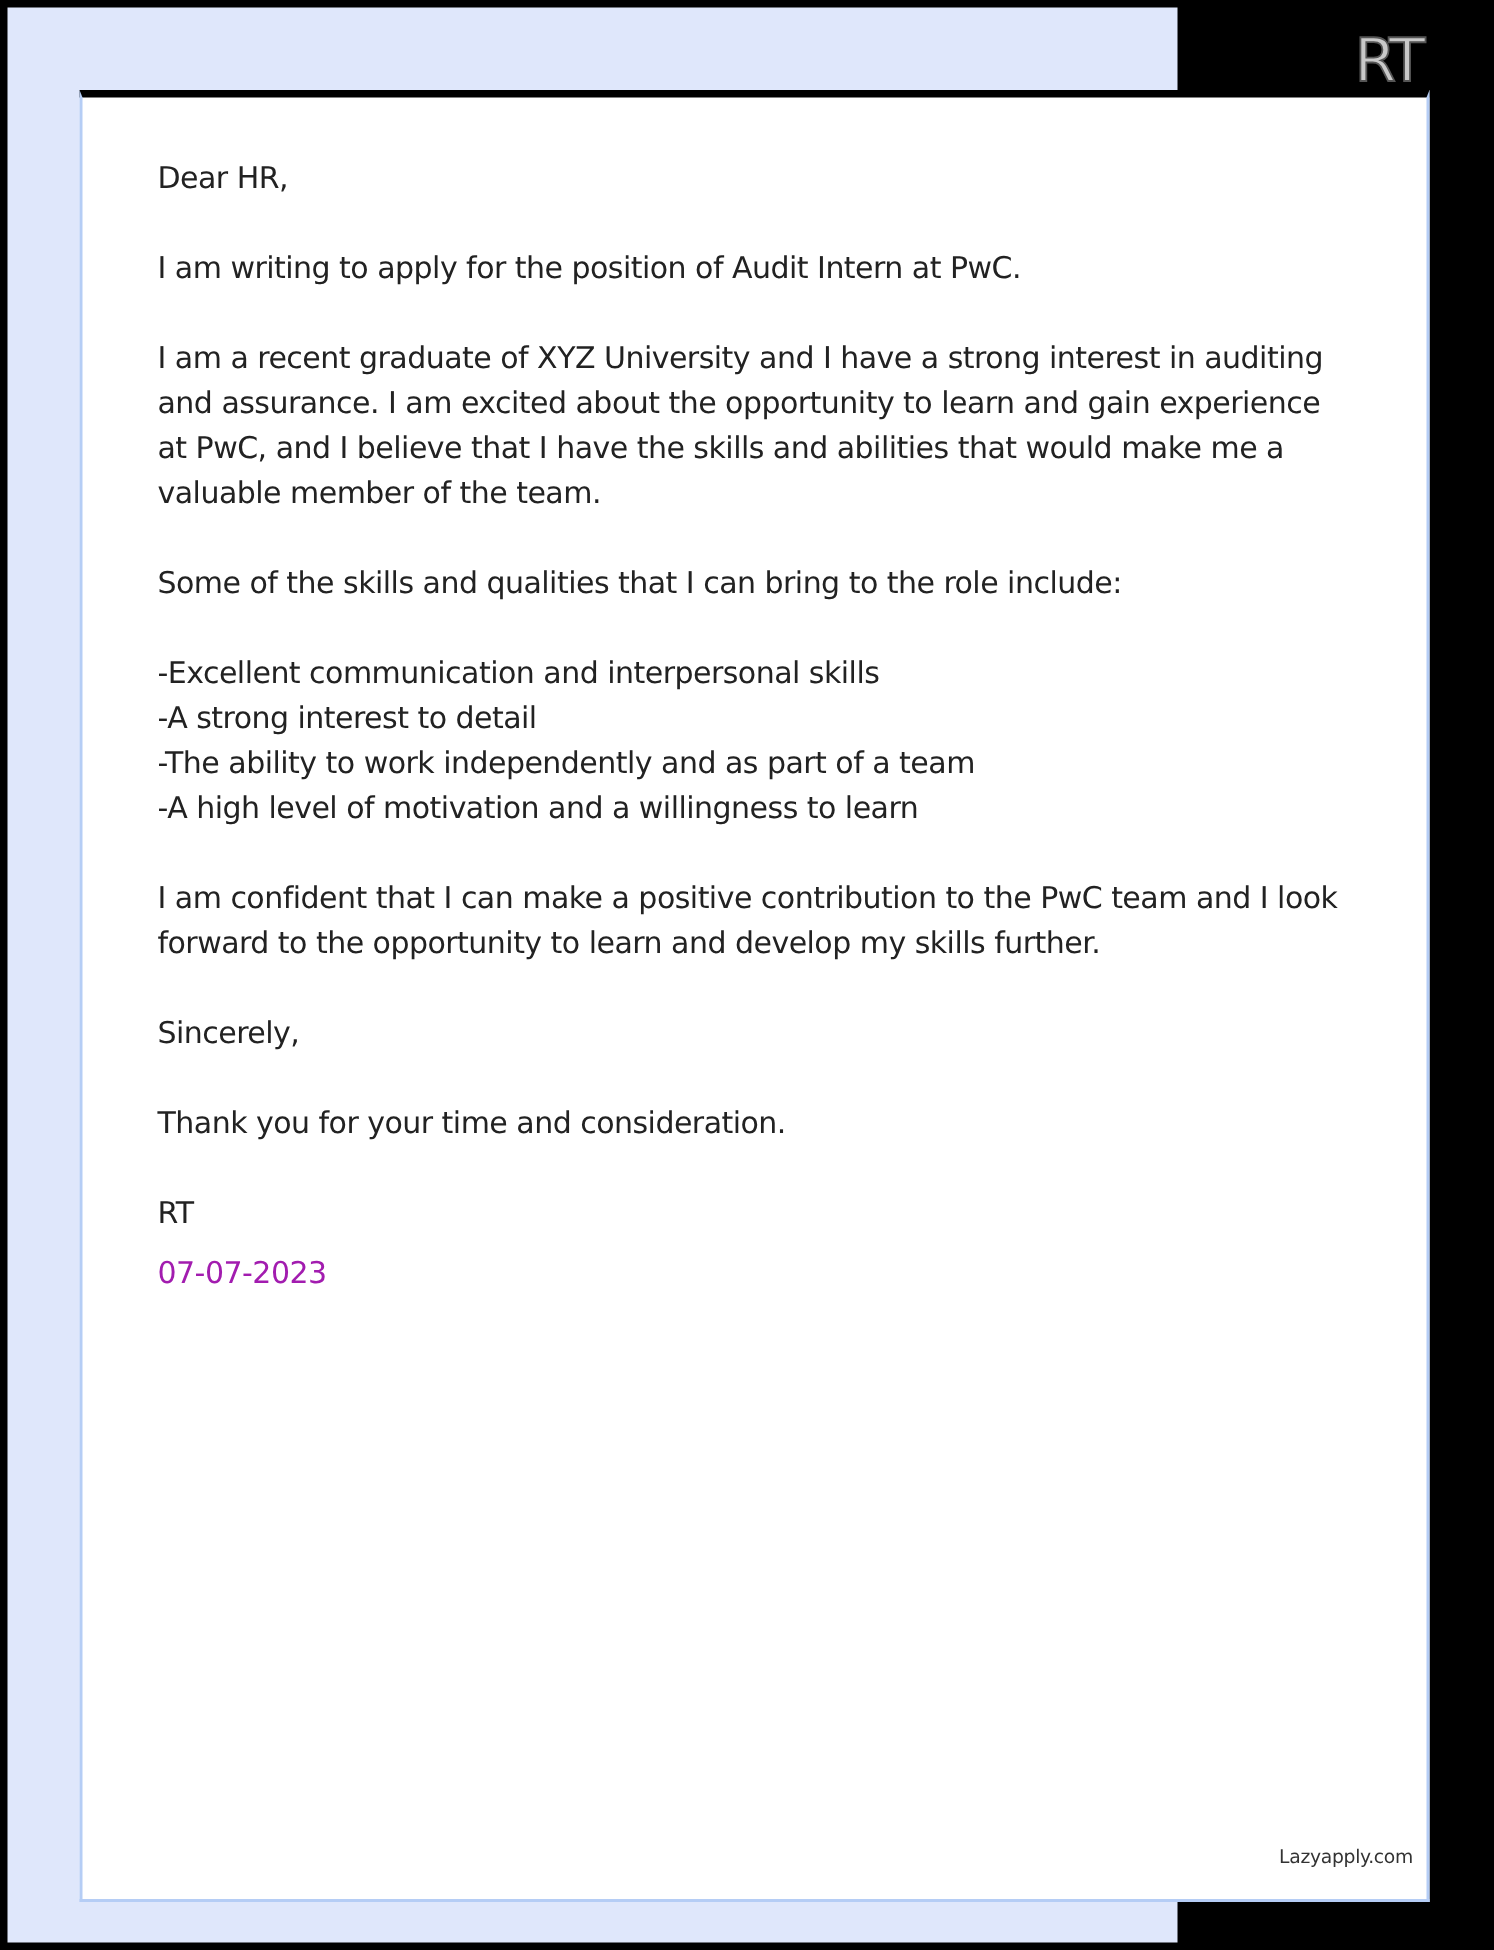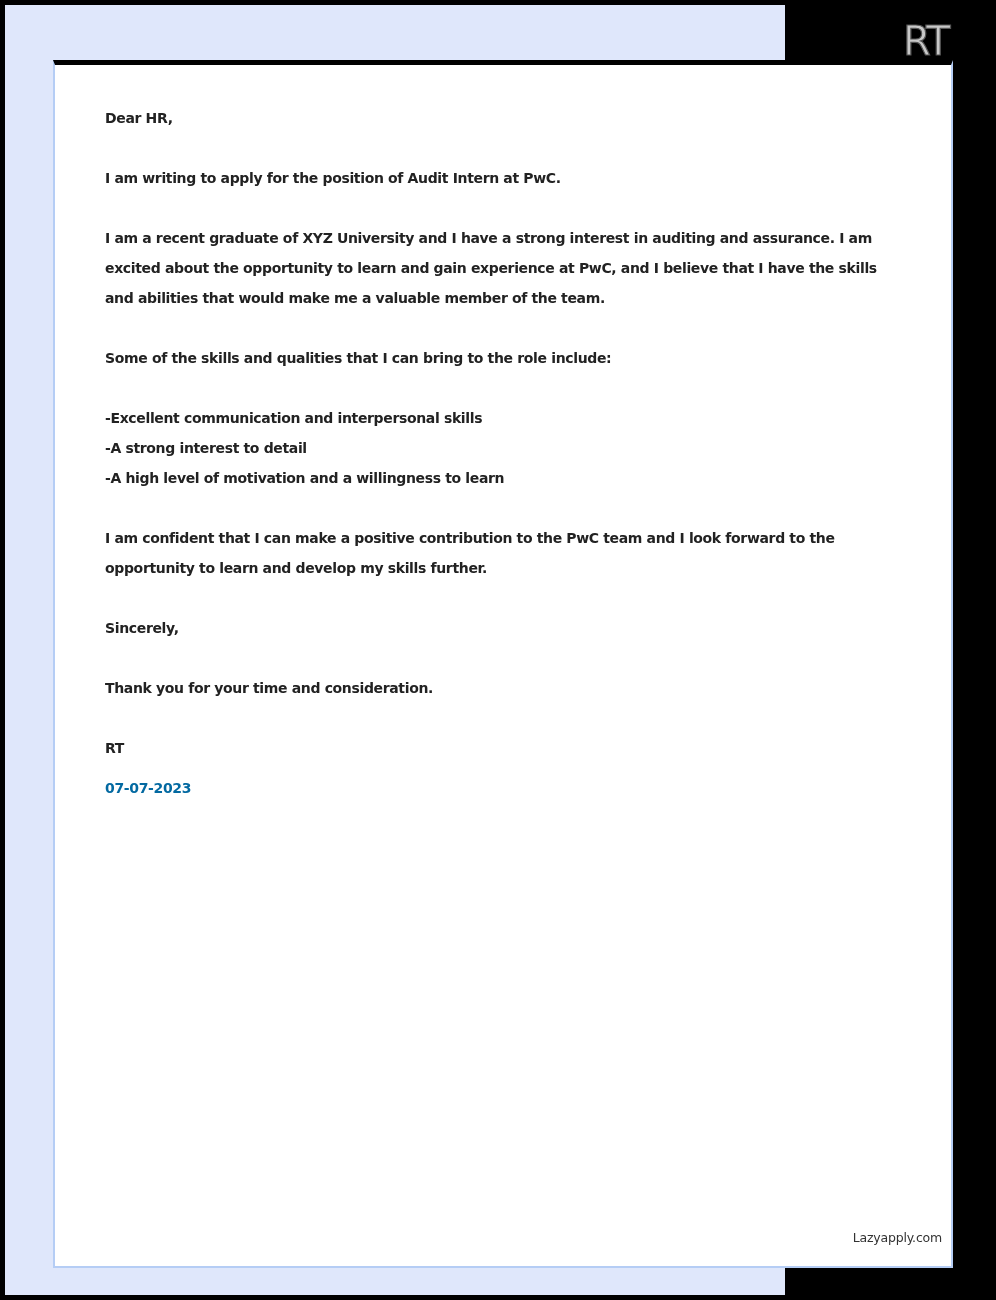--- a/index.html
+++ b/index.html
@@ -43,40 +43,39 @@
       border-top: 5px solid #000;
       border-left: 2px solid #b5cdf5;
       border-right: 2px solid #b5cdf5;
       border-bottom: 2px solid #b5cdf5;
     }
     .content {
       position: absolute;
       left: 50px;
       top: 38px;
       width: 800px;
-      font-size: 14px;
+      font-size: 20px;
       line-height: 30px;
       color: #222;
       letter-spacing: -0.35px;
-      font-weight: bold;
     }
     .content p {
       margin: 0 0 30px 0;
     }
     .content .list {
       margin: 0 0 30px 0;
     }
     .content .list div {
       margin: 0;
     }
     .content p.sig-name {
       margin: 0 0 10px 0;
     }
     .date {
-      color: #0369a1;
+      color: #a21caf;
       margin: 0;
     }
     .footer {
       position: absolute;
       right: 9px;
       bottom: 21px;
       font-size: 12.5px;
       color: #333;
       letter-spacing: -0.2px;
     }
@@ -89,20 +88,21 @@
 
   <div class="page">
     <div class="content">
       <p>Dear HR,</p>
       <p>I am writing to apply for the position of Audit Intern at PwC.</p>
       <p>I am a recent graduate of XYZ University and I have a strong interest in auditing and assurance. I am excited about the opportunity to learn and gain experience at PwC, and I believe that I have the skills and abilities that would make me a valuable member of the team.</p>
       <p>Some of the skills and qualities that I can bring to the role include:</p>
       <div class="list">
         <div>-Excellent communication and interpersonal skills</div>
         <div>-A strong interest to detail</div>
+        <div>-The ability to work independently and as part of a team</div>
         <div>-A high level of motivation and a willingness to learn</div>
       </div>
       <p>I am confident that I can make a positive contribution to the PwC team and I look forward to the opportunity to learn and develop my skills further.</p>
       <p>Sincerely,</p>
       <p>Thank you for your time and consideration.</p>
       <p class="sig-name">RT</p>
       <p class="date">07-07-2023</p>
     </div>
     <div class="footer">Lazyapply.com</div>
   </div>

